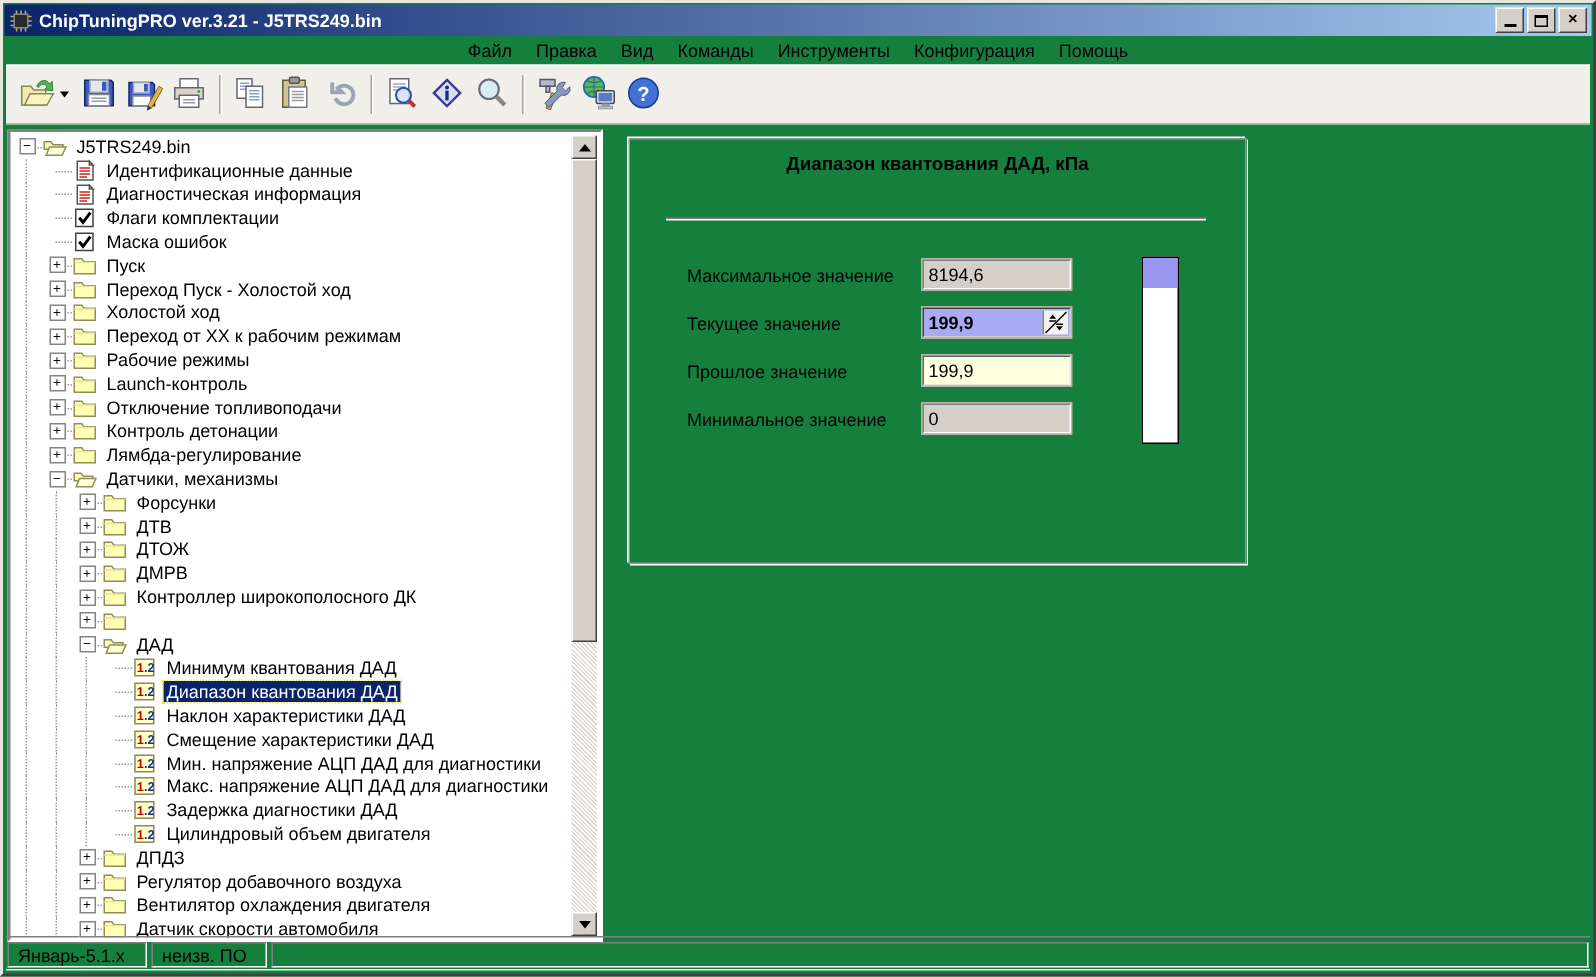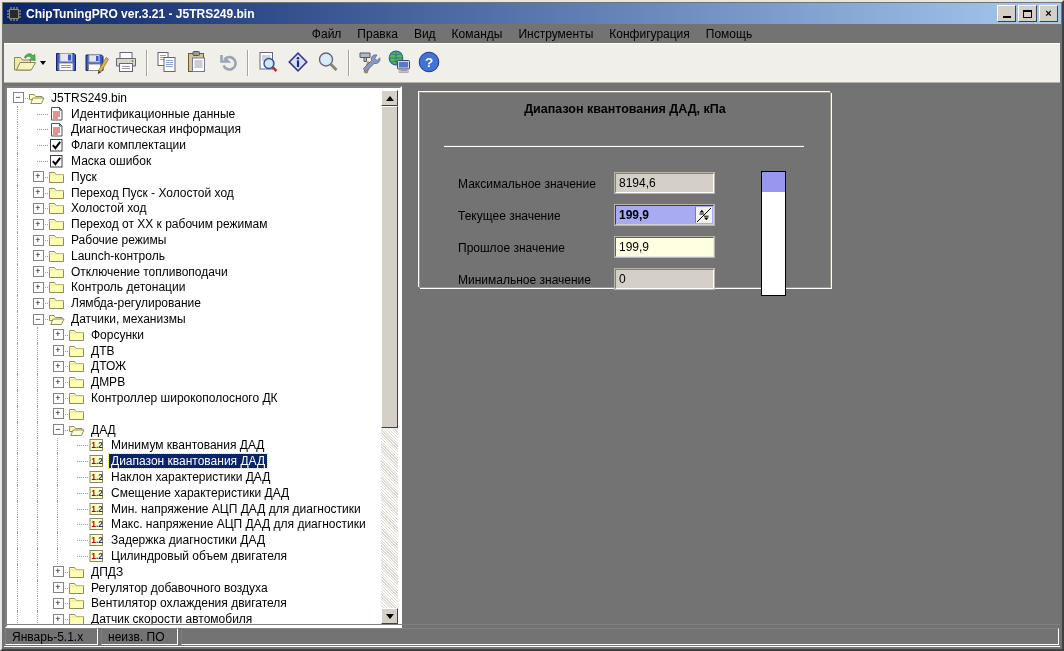--- a/index.html
+++ b/index.html
@@ -1,19 +1,19 @@
 <!DOCTYPE html>
 <html><head>
 <meta charset="utf-8">
 <style>
   html,body{margin:0;padding:0;}
   body{width:1064px;height:651px;overflow:hidden;background:#d4d0c8;
        font-family:"Liberation Sans",sans-serif;font-size:12px;color:#000;position:relative;}
   .window{position:absolute;inset:0;box-sizing:border-box;
-          border:2px solid;border-color:#e8e6e0 #404040 #404040 #e8e6e0;background:#737373;}
+          border:2px solid;border-color:#e8e6e0 #404040 #404040 #e8e6e0;background:#15803d;}
   
   .titlebar{position:absolute;top:1px;left:1px;right:1px;height:21px;
             background:linear-gradient(to right,#0a246a,#a6caf0);
             display:flex;align-items:center;padding:0 3px;box-sizing:border-box;}
   .title-icon{width:16px;height:16px;margin-right:4px;flex:none;}
   .title-text{color:#fff;font-weight:bold;font-size:12px;white-space:nowrap;flex:1;}
   .title-btns{display:flex;gap:2px;}
   .tb-win{width:17px;height:15px;background:#d4d0c8;border:1px solid;
           border-color:#fff #404040 #404040 #fff;display:flex;align-items:center;justify-content:center;
           font-size:11px;font-weight:bold;line-height:1;}
@@ -51,21 +51,21 @@
            background-image:repeating-linear-gradient(45deg,#fff 0 1px,#dedbd2 1px 2px);}
   .sb-btn{position:absolute;left:0;width:17px;height:16px;background:#d4d0c8;border:1px solid;
           border-color:#fff #404040 #404040 #fff;box-sizing:border-box;
           display:flex;align-items:center;justify-content:center;}
   .sb-up{top:0;} .sb-down{bottom:0;}
   .arr-up{width:0;height:0;border-left:4px solid transparent;border-right:4px solid transparent;border-bottom:5px solid #000;}
   .arr-down{width:0;height:0;border-left:4px solid transparent;border-right:4px solid transparent;border-top:5px solid #000;}
   .sb-thumb{position:absolute;left:0;width:17px;top:16px;height:322px;background:#d4d0c8;
             border:1px solid;border-color:#fff #404040 #404040 #fff;box-sizing:border-box;}
   
-  .detail-panel{position:absolute;left:414px;top:6px;width:412px;height:196px;
+  .detail-panel{position:absolute;left:414px;top:6px;width:412px;height:284px;
                 border:1px solid #9a968e;box-shadow:1px 1px 0 #fff,-1px -1px 0 #fff;box-sizing:border-box;}
   .panel-title{position:absolute;top:9px;left:0;right:0;text-align:center;font-weight:bold;font-size:12.5px;}
   .panel-sep{position:absolute;left:24px;right:26px;top:52px;height:0;
              border-top:1px solid #808080;border-bottom:1px solid #fff;}
   .field-label{position:absolute;left:38px;font-size:12px;}
   .field{position:absolute;left:195px;width:99px;height:20px;box-sizing:border-box;
          border:1px solid;border-color:#808080 #fff #fff #808080;outline:1px solid #b8b4aa;
          font-size:12px;padding:2px 3px;}
   .field.readonly{background:#d4d0c8;}
   .field.previous{background:#ffffe1;border-color:#606060 #e8e8e8 #e8e8e8 #606060;}

